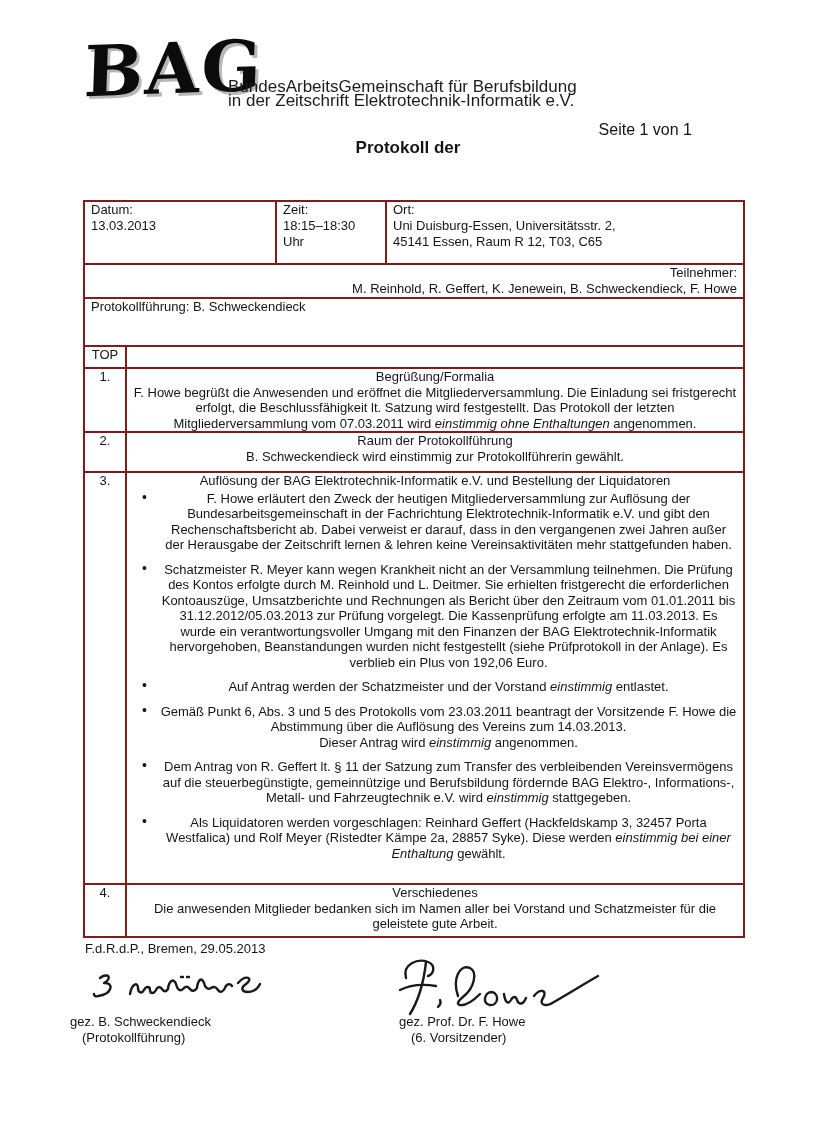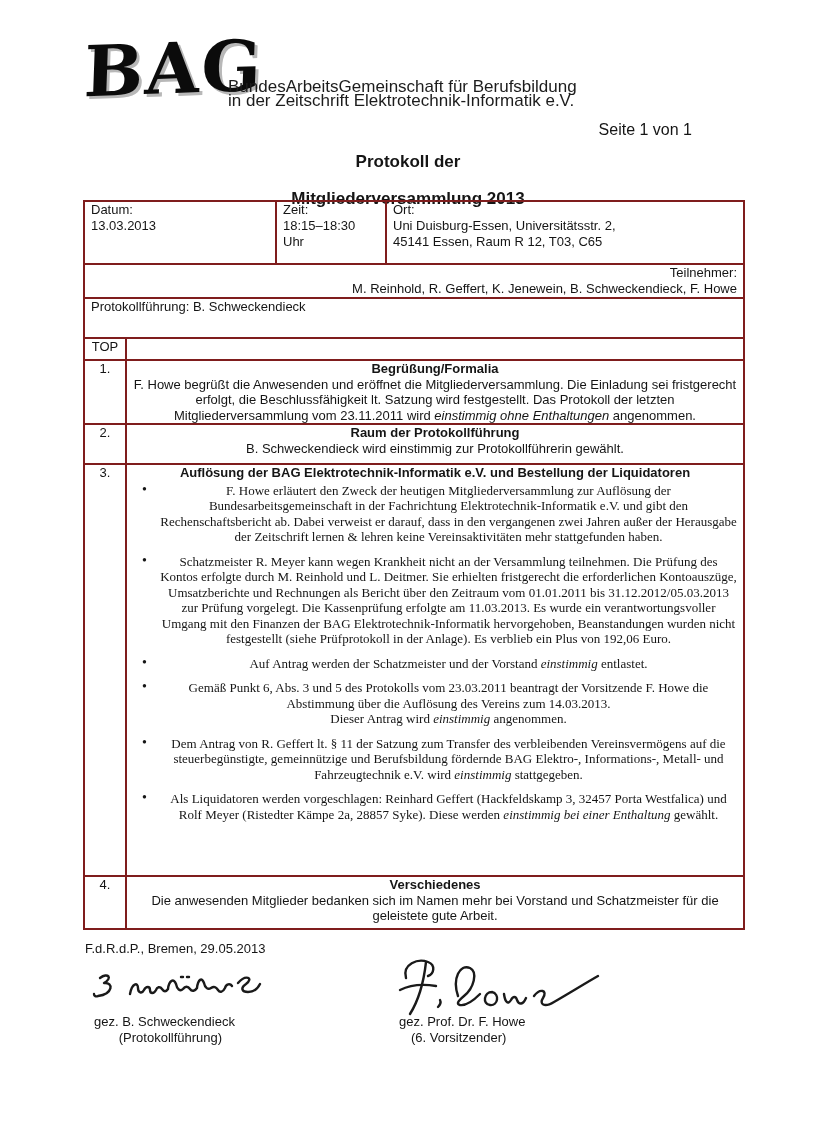--- a/index.html
+++ b/index.html
@@ -12,71 +12,70 @@
     position:absolute; left:84px; top:34px;
     font-family:"DejaVu Serif", serif; font-weight:bold;
     font-size:70px; line-height:1; letter-spacing:2px; color:#0b0b0b;
     transform:rotate(-2deg) skewX(-4deg);
     text-shadow:3px 3px 0 #b8b8b8;
   }
   .tagline { position:absolute; left:228px; top:80px; font-size:17px; line-height:14px; color:#1c1c1c; }
   .tagline span { display:block; }
   .page-indicator { position:absolute; top:121px; left:0; width:692px; text-align:right; font-size:16px; }
   .doc-title { position:absolute; top:136px; left:0; width:816px; text-align:center; font-size:17px; font-weight:bold; line-height:23px; }
-  .doc-title span { display:block;margin-top:14px; }
+  .doc-title span { display:block; }
 
   
   .tables { position:absolute; left:83px; top:200px; width:660px; }
   table { border-collapse:collapse; width:660px; table-layout:fixed; }
   td { border:2px solid #7f1d1d; vertical-align:top; font-size:13px; line-height:16px; padding:0 6px;margin-left:40px; }
   .meta-table td { height:63px; }
   .meta-table .full-row td { height:34px;text-align:right; }
-  .meta-table .proto-row td { height:40px; }
+  .meta-table .proto-row td { height:48px; }
   .indent { display:block; padding-left:22px; }
   .blockline { display:block; }
 
   .top-table { margin-top:-2px; }
   .top-table td { line-height:15.5px;text-align:center; }
   .top-table .hdr td { height:22px; }
   .num-cell { text-align:left; }
-  .row-title { font-weight:bold; }
+  .row-title { font-weight:normal; }
   .r1 td { height:64px; }
   .r2 td { height:40px; }
   .r3 td { height:412px; }
   .r4 td { height:53px; }
 
   ul.bullets { list-style:none; margin:2px 0 0 0; padding:0; }
-  ul.bullets li { position:relative; padding-left:27px; margin-bottom:9px;font-family:Liberation Serif, serif; }
+  ul.bullets li { position:relative; padding-left:27px; margin-bottom:9px; }
   ul.bullets li:last-child { margin-bottom:0; }
   ul.bullets li::before { content:"\2022"; position:absolute; left:9px; top:-1px; font-size:14px; }
 
   
   .closing { position:absolute; left:85px; top:941px; font-size:13px; }
   .sig-left  { position:absolute; left:86px;  top:970px; }
   .sig-right { position:absolute; left:392px; top:952px; }
   .sig-label { position:absolute; font-size:13px; line-height:16px; }
-  .sig-label-left  { left:94px;  top:1014px;text-align:center; }
+  .sig-label-left  { left:70px;  top:1014px; }
   .sig-label-right { left:399px; top:1014px; }
   .sig-role { display:block; padding-left:12px; }
   svg path { fill:none; stroke:#1a1a1a; stroke-width:2.4; stroke-linecap:round; stroke-linejoin:round; }
 </style>
 </head>
 <body>
 
 <div class="page">
 
   <div class="logo-text">BAG</div>
   <div class="tagline">
     <span>BundesArbeitsGemeinschaft für Berufsbildung</span>
     <span>in der Zeitschrift Elektrotechnik-Informatik e.V.</span>
   </div>
   <div class="page-indicator">Seite 1 von 1</div>
   <div class="doc-title">
     <span>Protokoll der</span>
-    <span>Mitgliederversammlung 2013</span>
   </div>
 
   <div class="tables">
 
     <table class="meta-table">
       <colgroup>
           <col style="width:192px">
           <col style="width:110px">
           <col style="width:358px">
         </colgroup>
@@ -118,21 +117,21 @@
       <tbody>
           <tr class="hdr">
         <td class="num-cell">TOP</td>
         <td></td>
       </tr>
 
       <tr class="r1">
         <td class="num-cell">1.</td>
         <td>
           <div class="row-title">Begrüßung/Formalia</div>
-          <div class="row-text"><span>F. Howe begrüßt die Anwesenden und eröffnet die Mitgliederversammlung. Die Einladung sei fristgerecht erfolgt, die Beschlussfähigkeit lt. Satzung wird festgestellt. Das Protokoll der letzten Mitgliederversammlung vom 23.11.2011 wird </span><i>einstimmig ohne Enthaltungen</i><span> angenommen.</span></div>
+          <div class="row-text"><span>F. Howe begrüßt die Anwesenden und eröffnet die Mitgliederversammlung. Die Einladung sei fristgerecht erfolgt, die Beschlussfähigkeit lt. Satzung wird festgestellt. Das Protokoll der letzten Mitgliederversammlung vom 07.03.2011 wird </span><i>einstimmig ohne Enthaltungen</i><span> angenommen.</span></div>
         </td>
       </tr>
 
       <tr class="r2">
         <td class="num-cell">2.</td>
         <td>
           <div class="row-title">Raum der Protokollführung</div>
           <div class="row-text"><span>B. Schweckendieck wird einstimmig zur Protokollführerin gewählt.</span></div>
         </td>
       </tr>
@@ -152,21 +151,21 @@
             <li><span>Dem Antrag von R. Geffert lt. § 11 der Satzung zum Transfer des verbleibenden Vereinsvermögens auf die steuerbegünstigte, gemeinnützige und Berufsbildung fördernde BAG Elektro-, Informations-, Metall- und Fahrzeugtechnik e.V. wird </span><i>einstimmig</i><span> stattgegeben.</span></li>
             <li><span>Als Liquidatoren werden vorgeschlagen: Reinhard Geffert (Hackfeldskamp 3, 32457 Porta Westfalica) und Rolf Meyer (Ristedter Kämpe 2a, 28857 Syke). Diese werden </span><i>einstimmig bei einer Enthaltung</i><span> gewählt.</span></li>
           </ul>
         </td>
       </tr>
 
       <tr class="r4">
         <td class="num-cell">4.</td>
         <td>
           <div class="row-title">Verschiedenes</div>
-          <div class="row-text"><span>Die anwesenden Mitglieder bedanken sich im Namen mehr bei Vorstand und Schatzmeister für die geleistete gute Arbeit.</span></div>
+          <div class="row-text"><span>Die anwesenden Mitglieder bedanken sich im Namen aller bei Vorstand und Schatzmeister für die geleistete gute Arbeit.</span></div>
         </td>
       </tr>
     </tbody>
       </table>
   </div>
 
   <div class="closing">F.d.R.d.P., Bremen, 29.05.2013</div>
 
   <svg class="sig-left" width="205" height="42" viewBox="0 0 205 42">
     <path d="M14,8 C22,2 27,8 18,13 C28,12 27,24 12,26 C10,27 8,26 8,24"></path>

